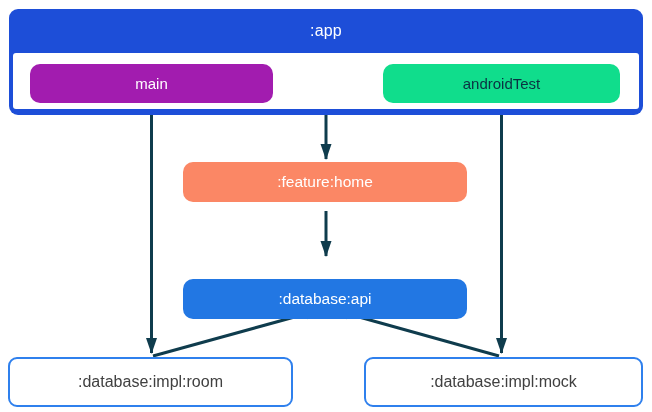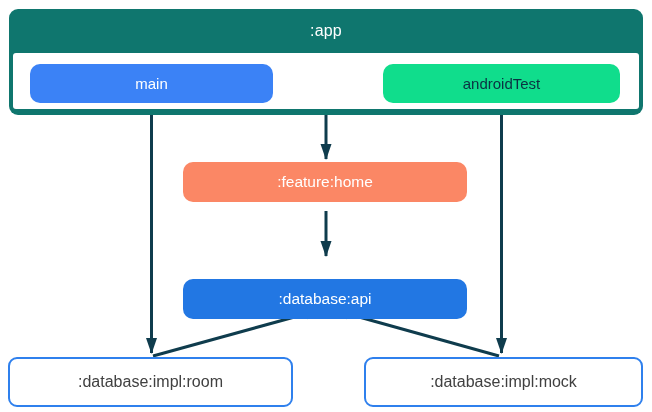--- a/index.html
+++ b/index.html
@@ -19,21 +19,21 @@
     width: 652px; height: 412px;
     z-index: 1;
   }
 
   .node { position: absolute; z-index: 2; box-sizing: border-box; }
 
   
   .app-box {
     left: 9px; top: 9px;
     width: 634px; height: 106px;
-    background: #0f766e;
+    background: #1d4ed8;
     border-radius: 9px;
   }
   .app-header {
     height: 44px;
     display: flex; align-items: center; justify-content: center;
     color: #ffffff;
     font-size: 16px;
     letter-spacing: 0.2px;
   }
   .app-body {
@@ -46,21 +46,21 @@
   
   .pill {
     position: absolute; z-index: 3;
     height: 39px;
     border-radius: 10px;
     display: flex; align-items: center; justify-content: center;
     font-size: 15px;
   }
   .pill-main {
     left: 30px; top: 64px; width: 243px;
-    background: #3b82f6;
+    background: #a21caf;
     color: #ffffff;
   }
   .pill-androidtest {
     left: 383px; top: 64px; width: 237px;
     background: #10DD8C;
     color: #0B3142;
   }
 
   
   .mid-node {

